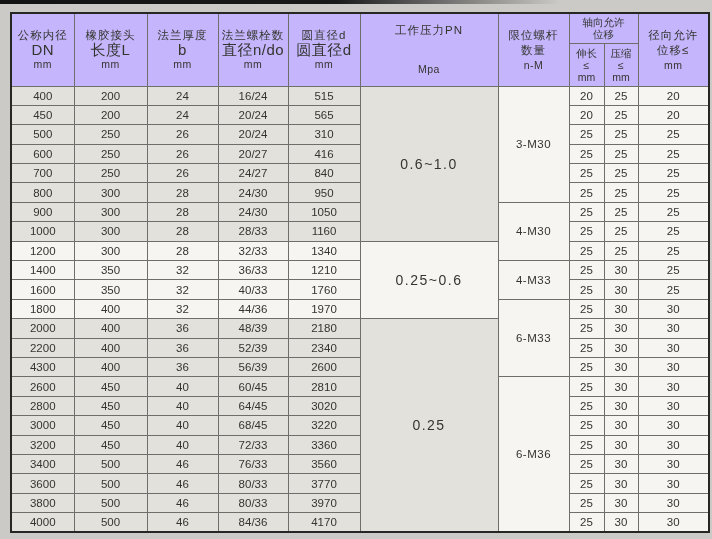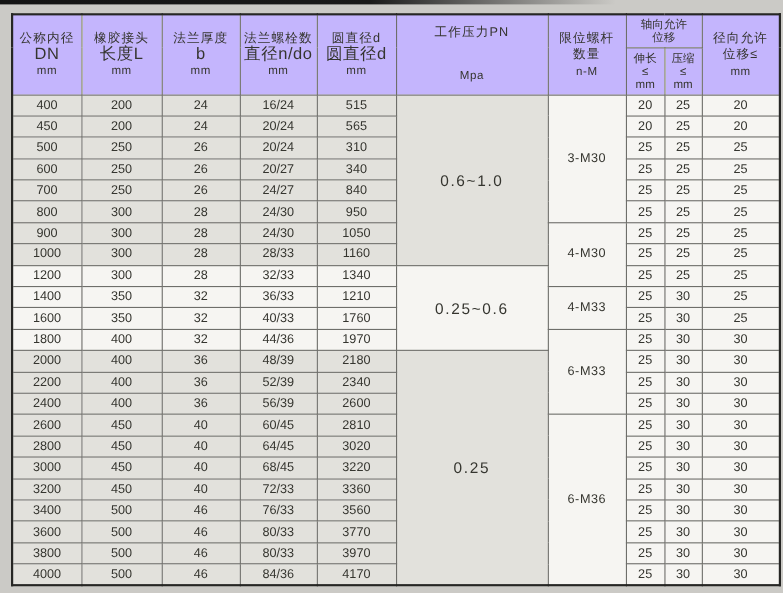--- a/index.html
+++ b/index.html
@@ -152,21 +152,21 @@
           <td class="gray">310</td>
           <td class="white">25</td>
           <td class="white">25</td>
           <td class="white">25</td>
         </tr>
         <tr>
           <td class="gray">600</td>
           <td class="gray">250</td>
           <td class="gray">26</td>
           <td class="gray">20/27</td>
-          <td class="gray">340</td>
+          <td class="gray">416</td>
           <td class="white">25</td>
           <td class="white">25</td>
           <td class="white">25</td>
         </tr>
         <tr>
           <td class="gray">700</td>
           <td class="gray">250</td>
           <td class="gray">26</td>
           <td class="gray">24/27</td>
           <td class="gray">840</td>
@@ -263,21 +263,21 @@
           <td class="gray">2200</td>
           <td class="gray">400</td>
           <td class="gray">36</td>
           <td class="gray">52/39</td>
           <td class="gray">2340</td>
           <td class="white">25</td>
           <td class="white">30</td>
           <td class="white">30</td>
         </tr>
         <tr>
-          <td class="gray">2400</td>
+          <td class="gray">4300</td>
           <td class="gray">400</td>
           <td class="gray">36</td>
           <td class="gray">56/39</td>
           <td class="gray">2600</td>
           <td class="white">25</td>
           <td class="white">30</td>
           <td class="white">30</td>
         </tr>
         <tr>
           <td class="gray">2600</td>

